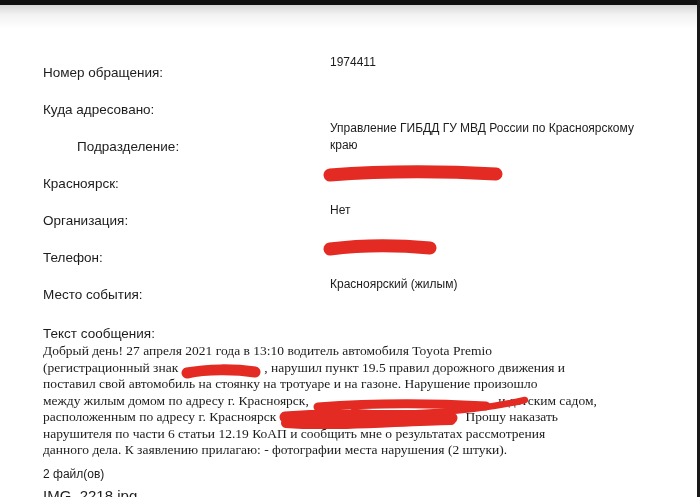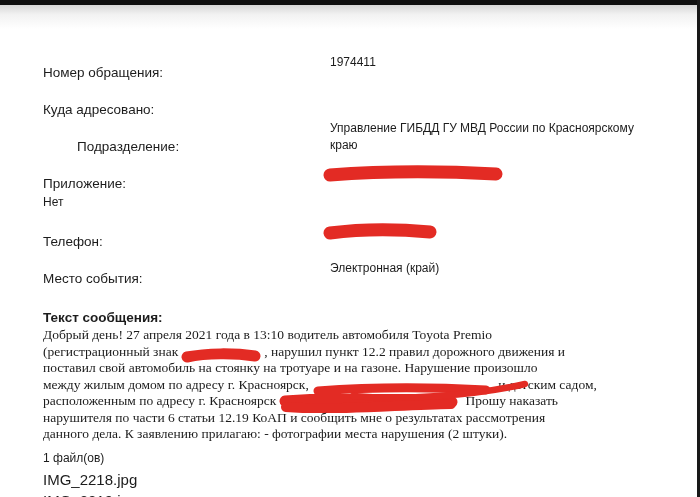--- a/index.html
+++ b/index.html
@@ -14,21 +14,21 @@
     background:linear-gradient(#d7d7d7,#f2f2f2 40%,#ffffff);z-index:4;}
   .rightborder{position:absolute;right:0;top:0;width:3px;height:100%;background:#181818;z-index:6;}
   .content{position:absolute;left:43px;top:44px;width:630px;z-index:2;}
 
   .row{display:flex;align-items:center;min-height:21px;}
   .label{width:287px;flex:0 0 287px;font-size:13.5px;line-height:17px;margin-top:20px;}
   .label.indent{padding-left:34px;box-sizing:border-box;}
   .value{font-size:12px;line-height:17px;max-width:305px;}
   .value svg{display:block;margin-left:-8px;}
 
-  .msg-label-row{margin-top:2px;font-weight:bold;}
+  .msg-label-row{margin-top:2px;}
   .message{position:relative;width:622px;margin-top:1px;font-size:13.5px;line-height:16.5px;font-family:Liberation Serif, serif;}
   .message .t{white-space:pre-wrap;}
   .message svg.inline-red{display:inline-block;vertical-align:-4px;margin:-4px 1px;}
   .connector{position:absolute;left:300px;top:52px;pointer-events:none;}
 
   .attach-row{margin-top:5px;}
   .attachments .file{font-size:15px;line-height:21.5px;}
 </style>
 </head>
 <body>
@@ -47,69 +47,70 @@
         </div>
         <div class="row">
           <div class="label">Куда адресовано:</div>
           <div class="value"></div>
         </div>
         <div class="row">
           <div class="label indent">Подразделение:</div>
           <div class="value">Управление ГИБДД ГУ МВД России по Красноярскому краю</div>
         </div>
         <div class="row">
-          <div class="label">Приложение:</div>
+          <div class="label">Красноярск:</div>
           <div class="value">
             <svg width="182" height="18" viewBox="0 0 182 18">
               <path d="M8,10 C60.06,6 120.12,6 174,9" fill="none" stroke="#e32b24" stroke-linecap="round" stroke-width="13"></path>
             </svg>
           </div>
         </div>
         <div class="row">
+          <div class="label">Организация:</div>
           <div class="value">Нет</div>
         </div>
         <div class="row">
           <div class="label">Телефон:</div>
           <div class="value">
             <svg width="116" height="18" viewBox="0 0 116 18">
               <path d="M8,10 C38.28,6 76.56,6 108,9" fill="none" stroke="#e32b24" stroke-linecap="round" stroke-width="13"></path>
             </svg>
           </div>
         </div>
         <div class="row">
           <div class="label">Место события:</div>
-          <div class="value">Электронная (край)</div>
+          <div class="value">Красноярский (жилым)</div>
         </div>
       </div>
 
     <div class="row msg-label-row">
       <div class="label">Текст сообщения:</div>
     </div>
 
     <div class="message" id="message">
       <svg class="connector" width="200" height="28" viewBox="0 0 200 28">
         <path d="M182,5 C130,17 60,21 10,17" fill="none" stroke="#e32b24" stroke-width="6.5" stroke-linecap="round"></path>
       </svg>
     <span class="t">Добрый день! 27 апреля 2021 года в 13:10 водитель автомобиля Toyota Premio
 (регистрационный знак</span><svg width="84" height="16" viewBox="0 0 84 16" class="inline-red">
           <path d="M8,9 C27.720000000000002,5 55.440000000000005,5 76,8" fill="none" stroke="#e32b24" stroke-linecap="round" stroke-width="11"></path>
-        </svg><span class="t">, нарушил пункт 12.2 правил дорожного движения и
+        </svg><span class="t">, нарушил пункт 19.5 правил дорожного движения и
 поставил свой автомобиль на стоянку на тротуаре и на газоне. Нарушение произошло
 между жилым домом по адресу г. Красноярск,</span><svg width="184" height="14" viewBox="0 0 184 14" class="inline-red">
           <path d="M8,8 C60.720000000000006,4 121.44000000000001,4 176,7" fill="none" stroke="#e32b24" stroke-linecap="round" stroke-width="9"></path>
         </svg><span class="t"> и детским садом,
 расположенным по адресу г. Красноярск</span><svg width="184" height="19" viewBox="0 0 184 19" class="inline-red">
           <path d="M8,7 C64.39999999999999,3 128.79999999999998,3 175,8" fill="none" stroke="#e32b24" stroke-linecap="round" stroke-width="11"></path>
           <path d="M9,13 C55.199999999999996,17 119.60000000000001,11 174,10" fill="none" stroke="#e32b24" stroke-linecap="round" stroke-width="10"></path>
         </svg><span class="t"> Прошу наказать
 нарушителя по части 6 статьи 12.19 КоАП и сообщить мне о результатах рассмотрения
 данного дела. К заявлению прилагаю: - фотографии места нарушения (2 штуки).</span></div>
 
     <div class="row attach-row">
-      <div class="value">1 файл(ов)</div>
+      <div class="value">2 файл(ов)</div>
     </div>
 
     <div class="attachments" id="attachments">
         <div class="file">IMG_2218.jpg</div>
         <div class="file">IMG_2219.jpg</div>
       </div>
 
   </div>
 </div>
 

